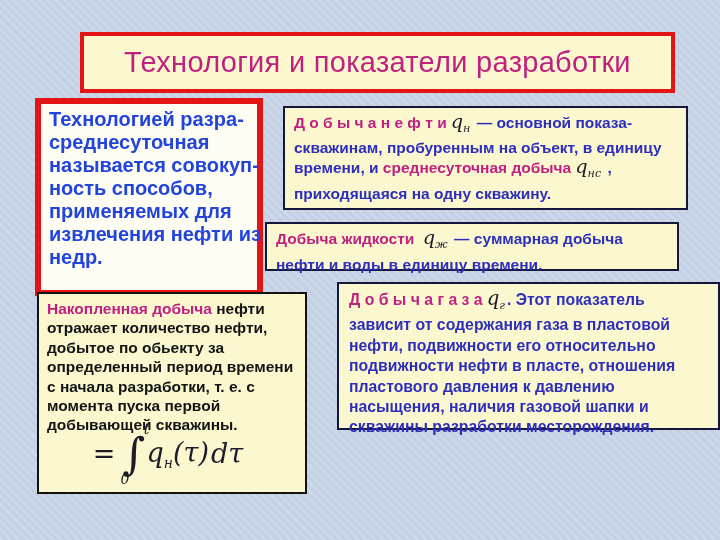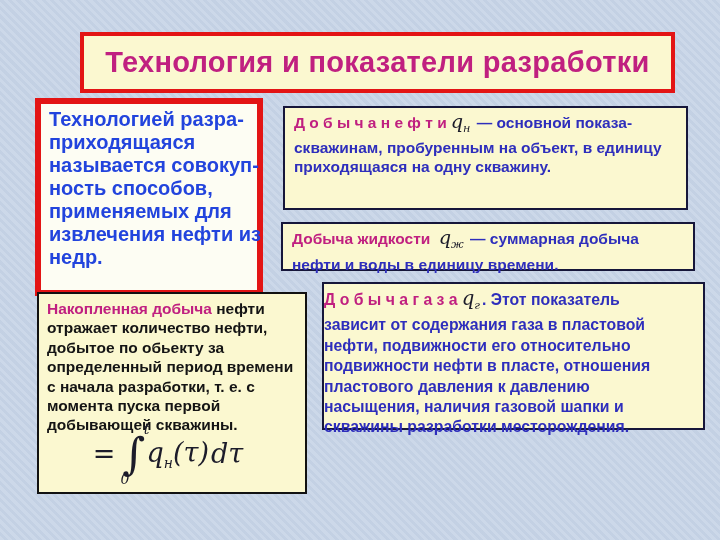--- a/index.html
+++ b/index.html
@@ -25,38 +25,38 @@
     background:
       repeating-linear-gradient(45deg, rgba(255,255,255,0.06) 0 3px, rgba(90,110,150,0.05) 3px 6px),
       var(--background);
   }
   .title-box{
     position:absolute;left:80px;top:32px;width:595px;height:61px;
     background:var(--box_fill);border:4px solid var(--red_border);
     display:flex;align-items:center;justify-content:center;
   }
   .title-box h1{
-    margin:0;font-size:29px;font-weight:bold;color:var(--magenta);
+    margin:0;font-size:29px;font-weight:normal;color:var(--magenta);
     letter-spacing:0.3px;white-space:nowrap;
   }
   .def-box{
     position:absolute;left:35px;top:98px;width:228px;height:198px;
     background:var(--definition_fill);border:6px solid var(--red_border);
     padding:4px 2px 0 8px;font-weight:bold;
   }
   .def-box .tline{font-size:20px;line-height:23px;white-space:nowrap}
   .box{
     position:absolute;background:var(--box_fill);
     border:2px solid var(--dark_border);font-weight:bold;
   }
   .oil-box{left:283px;top:106px;width:405px;height:104px;padding:4px 4px 0 9px}
   .oil-box .tline{font-size:15.5px;line-height:19.2px}
-  .liquid-box{left:281px;top:222px;width:414px;height:49px;padding:4px 4px 4px 9px}
+  .liquid-box{left:265px;top:222px;width:414px;height:49px;padding:4px 4px 4px 9px}
   .liquid-box .tline{font-size:15.5px;line-height:20px}
-  .gas-box{left:322px;top:282px;width:383px;height:148px;padding:5px 4px 0 0}
+  .gas-box{left:337px;top:282px;width:383px;height:148px;padding:5px 4px 0 10px}
   .gas-box .tline{font-size:15.8px;line-height:20.4px}
   .cum-box{left:37px;top:292px;width:270px;height:202px;border-color:#111;padding:5px 2px 0 8px}
   .cum-box .tline{font-size:15.5px;line-height:19.4px}
   .tline{white-space:nowrap}
   .seg-m{color:var(--magenta)}
   .seg-b{color:var(--blue)}
   .seg-k{color:var(--black_text)}
   .seg-lb{color:var(--def_blue)}
   .seg-f{
     font-family:"DejaVu Serif",serif;font-style:italic;font-weight:500;
@@ -91,33 +91,34 @@
 
 <div class="slide">
 
   <div class="title-box">
     <h1>Технология и показатели разработки</h1>
   </div>
 
   <div class="def-box">
     <div>
         <div class="tline"><span class="seg-lb">Технологией разра-</span></div>
-        <div class="tline"><span class="seg-lb">приходящаяся</span></div>
+        <div class="tline"><span class="seg-lb">среднесуточная</span></div>
         <div class="tline"><span class="seg-lb">называется совокуп-</span></div>
         <div class="tline"><span class="seg-lb">ность способов,</span></div>
         <div class="tline"><span class="seg-lb">применяемых для</span></div>
         <div class="tline"><span class="seg-lb">извлечения нефти из</span></div>
         <div class="tline"><span class="seg-lb">недр.</span></div>
       </div>
   </div>
 
   <div class="box oil-box">
     <div>
         <div class="tline"><span class="seg-m">Д о б ы ч а  н е ф т и</span><span class="seg-f">q</span><span class="seg-fs">н</span><span class="seg-b"> — основной показа-</span></div>
         <div class="tline"><span class="seg-b">скважинам, пробуренным на объект, в единицу</span></div>
+        <div class="tline"><span class="seg-b">времени, и </span><span class="seg-m">среднесуточная добыча</span><span class="seg-f">q</span><span class="seg-fs">нс</span><span class="seg-b"> ,</span></div>
         <div class="tline"><span class="seg-b">приходящаяся на одну скважину.</span></div>
       </div>
   </div>
 
   <div class="box liquid-box">
     <div>
         <div class="tline"><span class="seg-m">Добыча жидкости </span><span class="seg-f">q</span><span class="seg-fs">ж</span><span class="seg-b"> — суммарная добыча</span></div>
         <div class="tline"><span class="seg-b">нефти и воды в единицу времени.</span></div>
       </div>
   </div>

